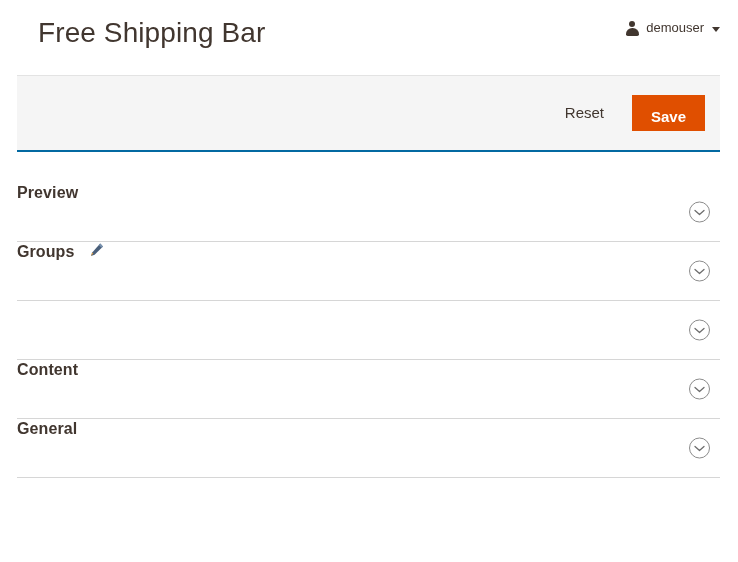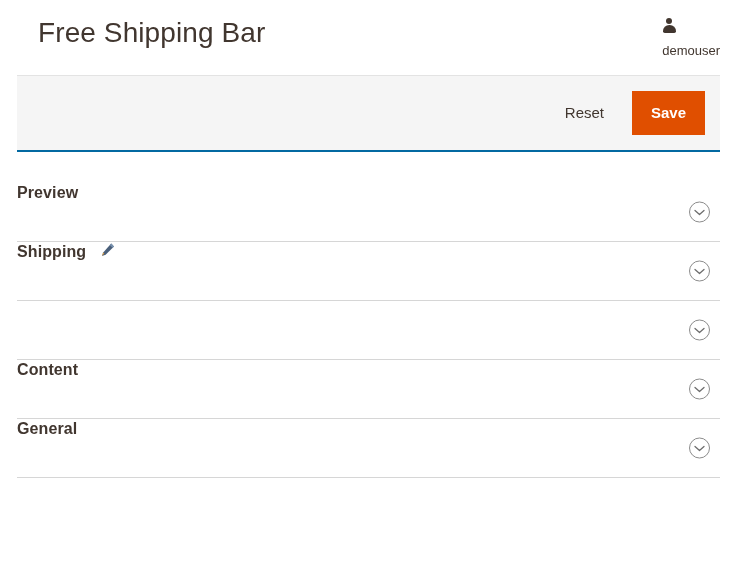--- a/index.html
+++ b/index.html
@@ -33,25 +33,24 @@
     letter-spacing: 0.1px;
     color: #41362f;
     line-height: 38px;
     white-space: nowrap;
   }
   .account-wrap {
     position: absolute;
     right: 18px;
     top: 18px;
     display: flex;
-    align-items: flex-start;
-    gap: 25px;
+    align-items: center;
+    gap: 7px;
     height: 20px;
     cursor: pointer;
-    flex-direction: column;
   }
   .user-icon {
     width: 14px;
     height: 15px;
     position: relative;
     display: inline-block;
   }
   .user-icon::before {
     content: "";
     position: absolute;
@@ -115,21 +114,21 @@
   }
   .btn-save {
     background: #e04f00;
     border: 1px solid #e04f00;
     color: #ffffff;
     font-family: "Liberation Sans", sans-serif;
     font-size: 15px;
     font-weight: 600;
     padding: 0;
     width: 73px;
-    height: 44px;
+    height: 36px;
     cursor: pointer;
     line-height: 42px;
   }
 
   
   .sections {
     position: absolute;
     left: 17px;
     top: 183px;
     width: 703px;
@@ -200,21 +199,21 @@
   <div class="section-row">
     <span class="section-title">Preview</span>
     <span class="chevron-circle">
       <svg width="11" height="8" viewBox="0 0 11 8">
           <path d="M1 2 L5.5 6 L10 2" fill="none" stroke="#6d6d6d" stroke-width="1.3" stroke-linecap="round" stroke-linejoin="round"></path>
         </svg>
     </span>
   </div>
 
   <div class="section-row">
-    <span class="section-title">Shipping</span>
+    <span class="section-title">Groups</span>
     <span class="edit-pencil">
       <svg width="16" height="16" viewBox="0 0 16 16">
         <path d="M11.2 1.6 L14.0 4.4 L5.6 12.8 L2.0 14.0 L3.2 10.4 Z" fill="#4a5f7a"></path>
         <path d="M11.2 1.6 L14.0 4.4 L12.6 5.8 L9.8 3.0 Z" fill="#7a93b0"></path>
         <path d="M2.0 14.0 L3.2 10.4 L4.4 11.6 Z" fill="#d99a3e"></path>
       </svg>
     </span>
     <span class="chevron-circle">
       <svg width="11" height="8" viewBox="0 0 11 8">
           <path d="M1 2 L5.5 6 L10 2" fill="none" stroke="#6d6d6d" stroke-width="1.3" stroke-linecap="round" stroke-linejoin="round"></path>

